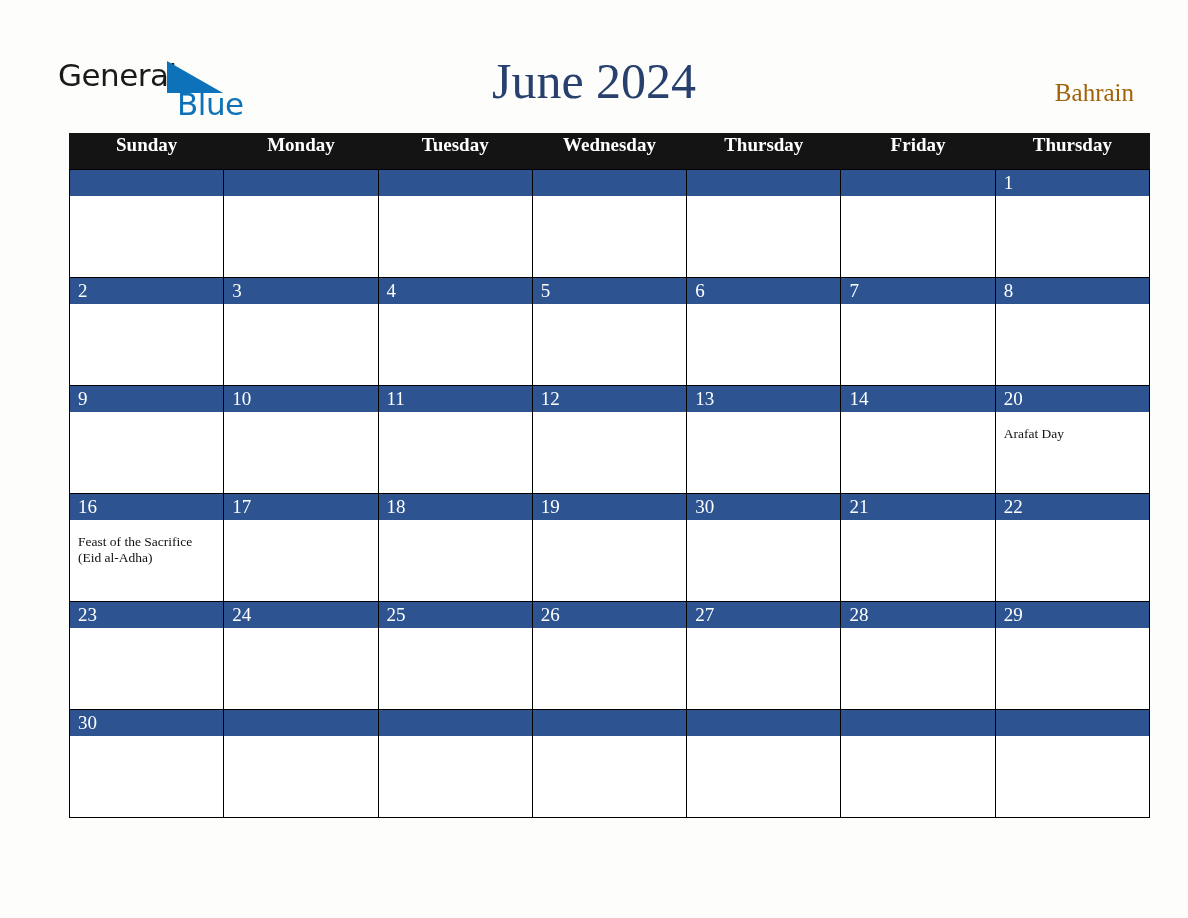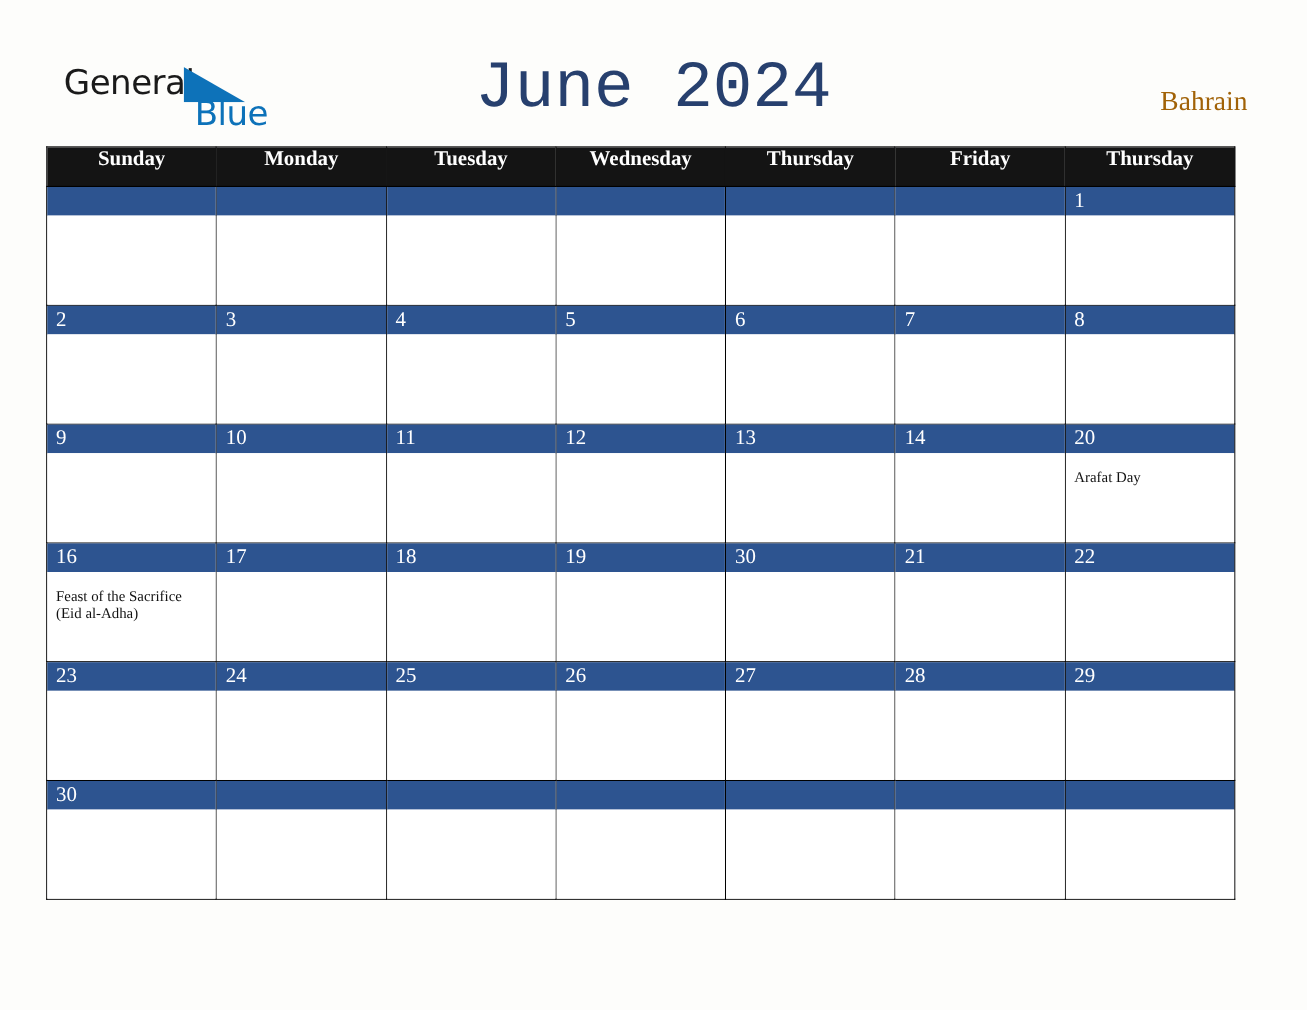--- a/index.html
+++ b/index.html
@@ -61,41 +61,41 @@
     letter-spacing: -0.5px;
     margin-left: 43px;
   }
 
   .title {
     position: absolute;
     left: 0;
     top: 52px;
     width: 1188px;
     text-align: center;
-    font-size: 60px;
+    font-size: 50px;
     line-height: 58px;
     color: #27406e;
-    font-family: Liberation Mono, monospace;
+    font-family: Liberation Serif, serif;
   }
 
   .country {
     position: absolute;
     right: 54px;
     top: 78px;
     font-size: 25px;
     line-height: 30px;
     color: #a16207;
     font-family: "Liberation Serif", "DejaVu Serif", serif;
     text-align: right;
   }
 
   
   .calendar {
     position: absolute;
-    left: 42px;
+    left: 69px;
     top: 133px;
     width: 1081px;
     border-collapse: collapse;
     table-layout: fixed;
   }
 
   .calendar th,
   .calendar td {
     border: 1px solid #000000;
     padding: 0;

